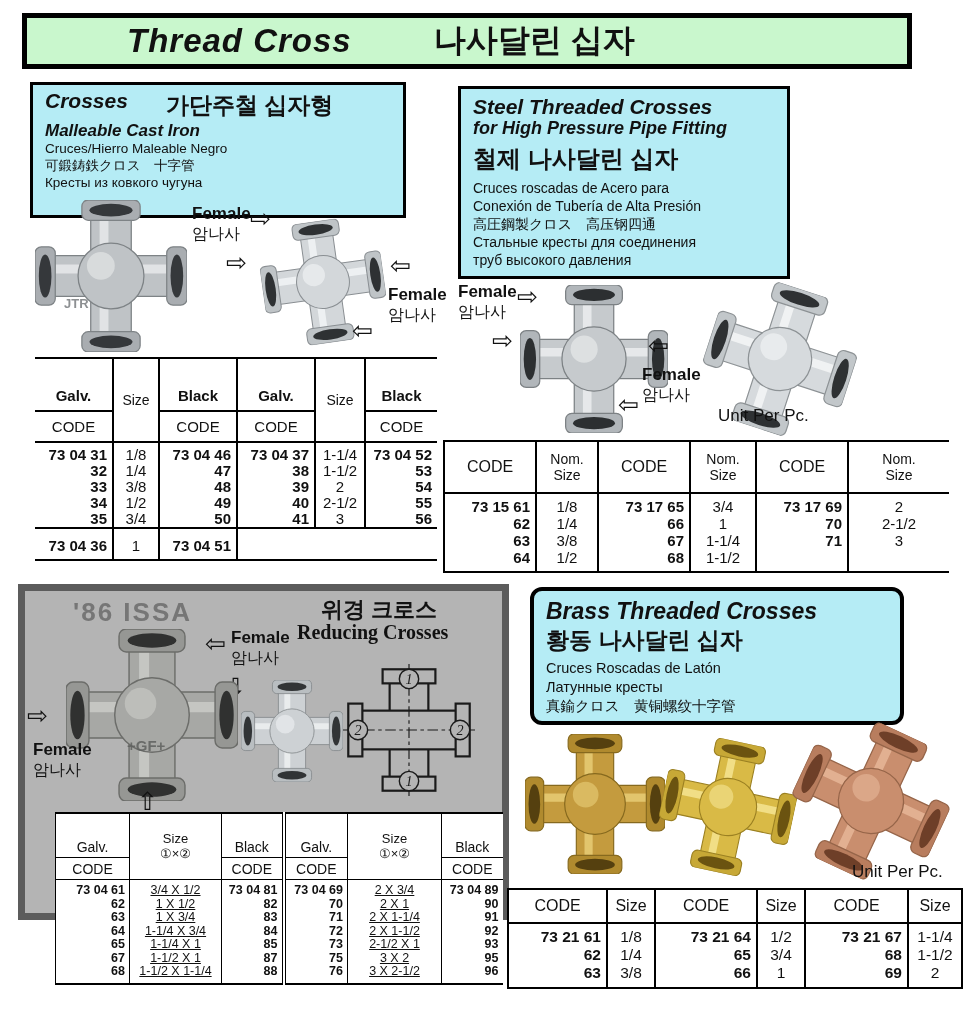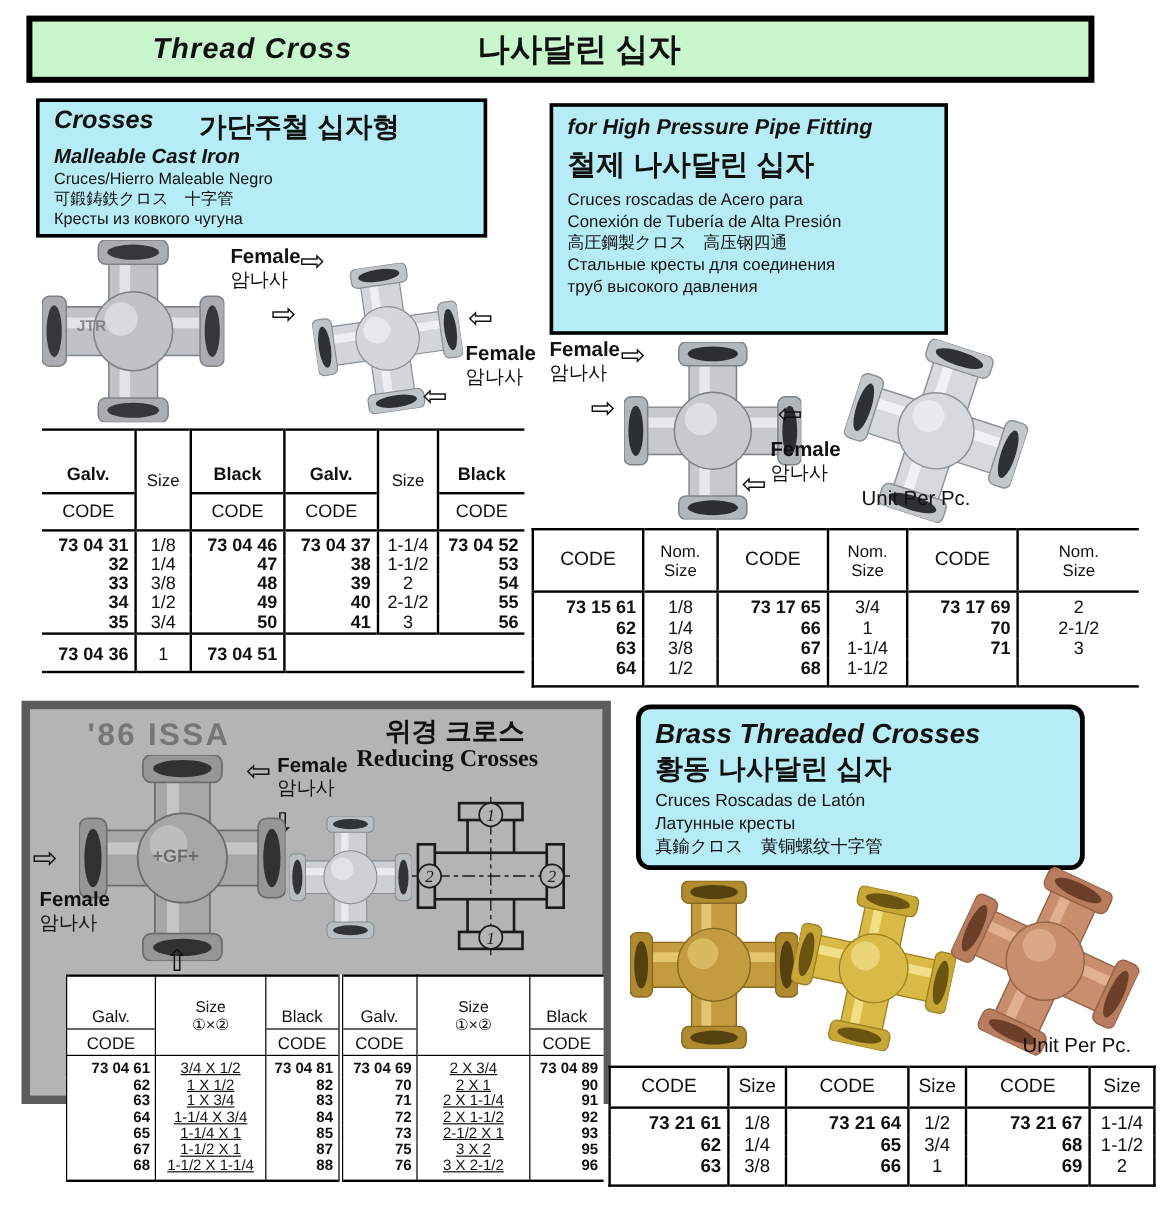--- a/index.html
+++ b/index.html
@@ -3,26 +3,26 @@
 <meta charset="utf-8">
 <style>
   html,body{margin:0;padding:0;background:#fff;}
   #canvas{position:relative;width:974px;height:1010px;background:#fff;
           font-family:"Liberation Sans",sans-serif;color:#111;overflow:hidden;}
   .abs{position:absolute;}
 
   
   .hdr{left:22px;top:13px;width:880px;height:46px;background:#c9f7cd;
        border:5px solid #000;display:flex;align-items:center;}
-  .hdr-en{font-style:italic;font-weight:bold;font-size:24px;margin-left:100px;letter-spacing:1px;}
-  .hdr-ko{font-weight:bold;font-size:27px;margin-left:104px;}
+  .hdr-en{font-style:italic;font-weight:bold;font-size:33px;margin-left:100px;letter-spacing:1px;}
+  .hdr-ko{font-weight:bold;font-size:32px;margin-left:82px;}
 
   
   .infobox{background:#b5ecf5;border:3px solid #000;box-sizing:border-box;padding:5px 12px;}
-  .box-mall{left:30px;top:82px;width:376px;height:116px;}
+  .box-mall{left:30px;top:82px;width:376px;height:136px;}
   .box-steel{left:458px;top:86px;width:332px;height:193px;padding-top:7px;}
   .box-brass{left:530px;top:587px;width:374px;height:138px;border-width:4px;padding-top:8px;border-radius:12px;}
   .ti1{font-weight:bold;font-style:italic;font-size:21px;line-height:1.05;}
   .ti1b{font-weight:bold;font-style:italic;font-size:17px;line-height:1.2;}
   .tko{font-weight:bold;font-size:22px;}
   .tsm{font-size:13.5px;line-height:1.24;}
   .row-split{display:flex;align-items:flex-start;}
   .box-mall .tko{margin-left:38px;font-size:23px;}
   .box-steel .tko{font-size:24px;margin:3px 0 4px 0;}
   .box-steel .tsm{font-size:14px;line-height:1.3;}
@@ -32,21 +32,21 @@
 
   
   .flabel{line-height:1.25;}
   .fl-en{font-weight:bold;font-size:17px;}
   .fl-ko{font-size:16px;}
   .arrow{font-size:25px;line-height:1;color:#111;}
   .unit{font-size:17px;}
 
   
   .fit{position:absolute;}
-  .marking{position:absolute;font-weight:bold;color:#7a7d80;opacity:.85;}
+  .marking{position:absolute;font-weight:bold;color:#7a7d80;opacity:.85;margin-top:32px;}
 
   
   table.cat{position:absolute;border-collapse:collapse;table-layout:fixed;background:#fff;
             border-top:2px solid #000;border-bottom:2px solid #000;}
   .cat th,.cat td{padding:0 5px;white-space:nowrap;overflow:visible;vertical-align:middle;}
   .cat th+th,.cat td+td{border-left:2px solid #000;}
   .cat thead th{border-bottom:2px solid #000;padding:0;}
   .hc2 .hc-top{height:29px;display:flex;align-items:center;justify-content:center;
                border-bottom:2px solid #000;font-weight:bold;font-size:15px;margin-top:22px;}
   .hc2 .hc-bot{height:29px;display:flex;align-items:center;justify-content:center;
@@ -248,20 +248,21 @@
           <td>1</td>
           <td>73 04 51</td>
           <td></td>
           <td></td>
           <td></td>
         </tr>
       </tbody>
   </table>
 
   <div class="abs infobox box-steel">
+    <div class="ti1">Steel Threaded Crosses</div>
     <div class="ti1b" style="font-size:18px">for High Pressure Pipe Fitting</div>
     <div class="tko">철제 나사달린 십자</div>
     <div class="tsm">Cruces roscadas de Acero para</div>
     <div class="tsm">Conexión de Tubería de Alta Presión</div>
     <div class="tsm">高圧鋼製クロス　高压钢四通</div>
     <div class="tsm">Стальные кресты для соединения</div>
     <div class="tsm">труб высокого давления</div>
   </div>
 
   <div class="abs flabel" style="left:458px;top:281px;">

